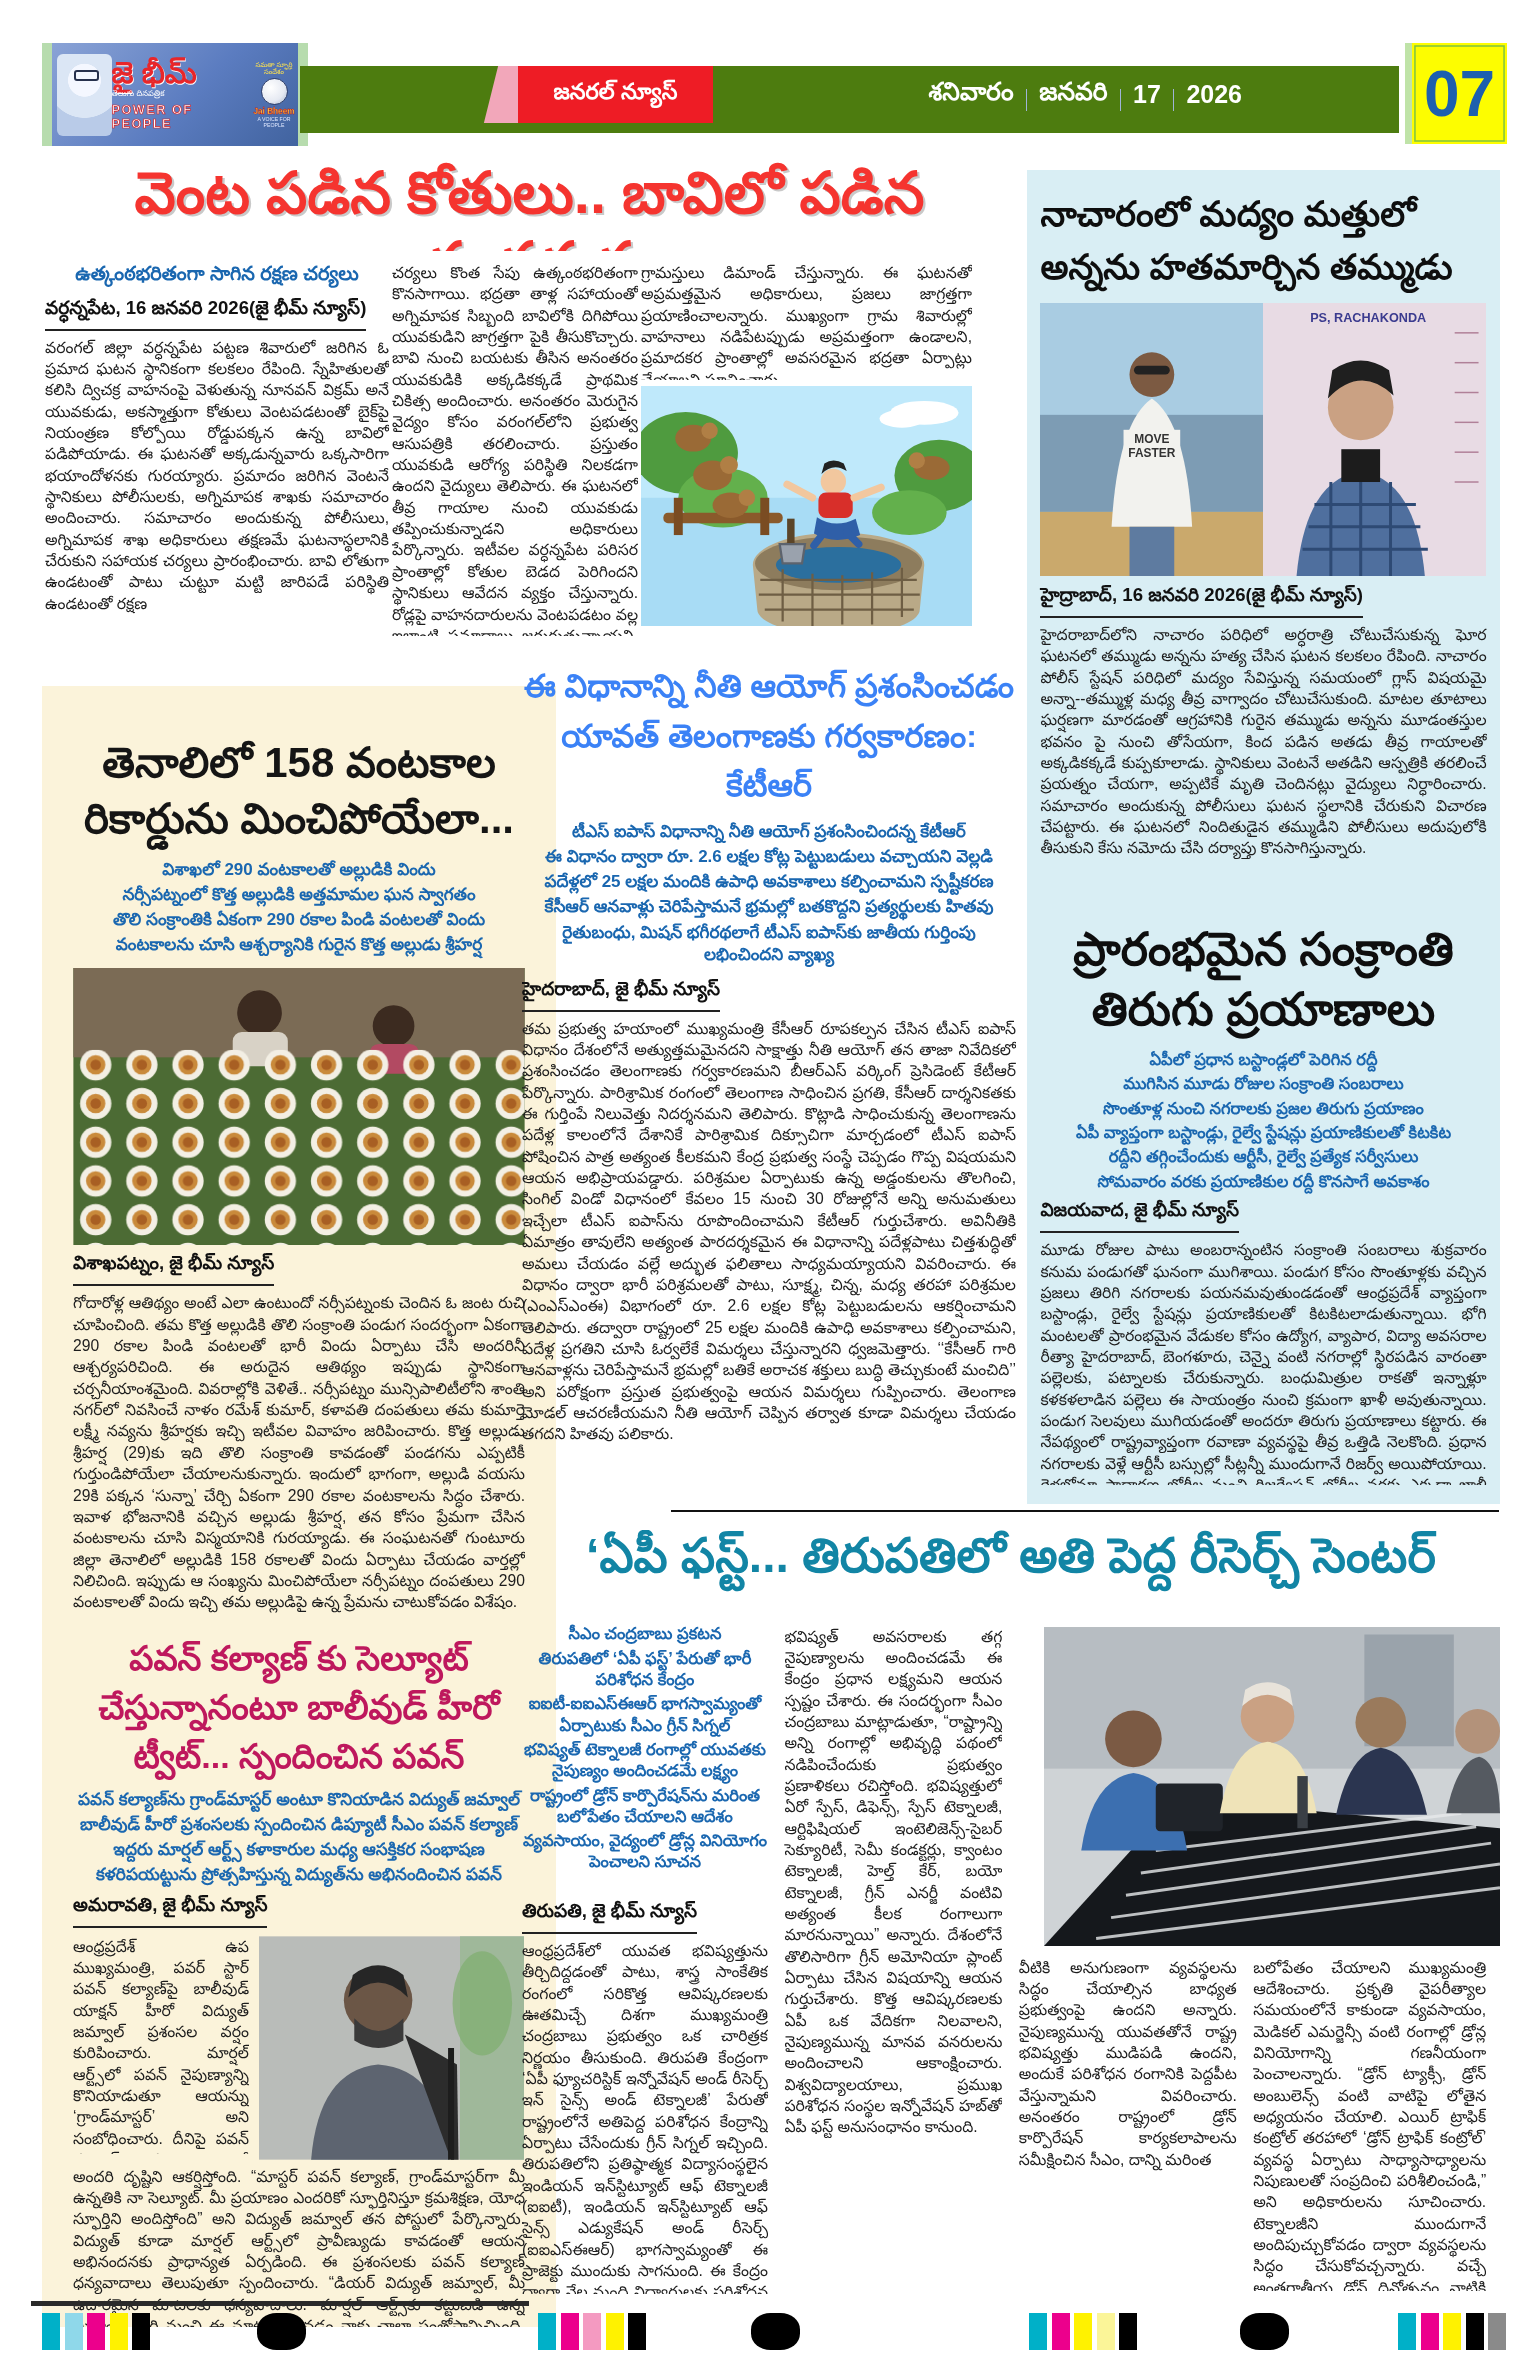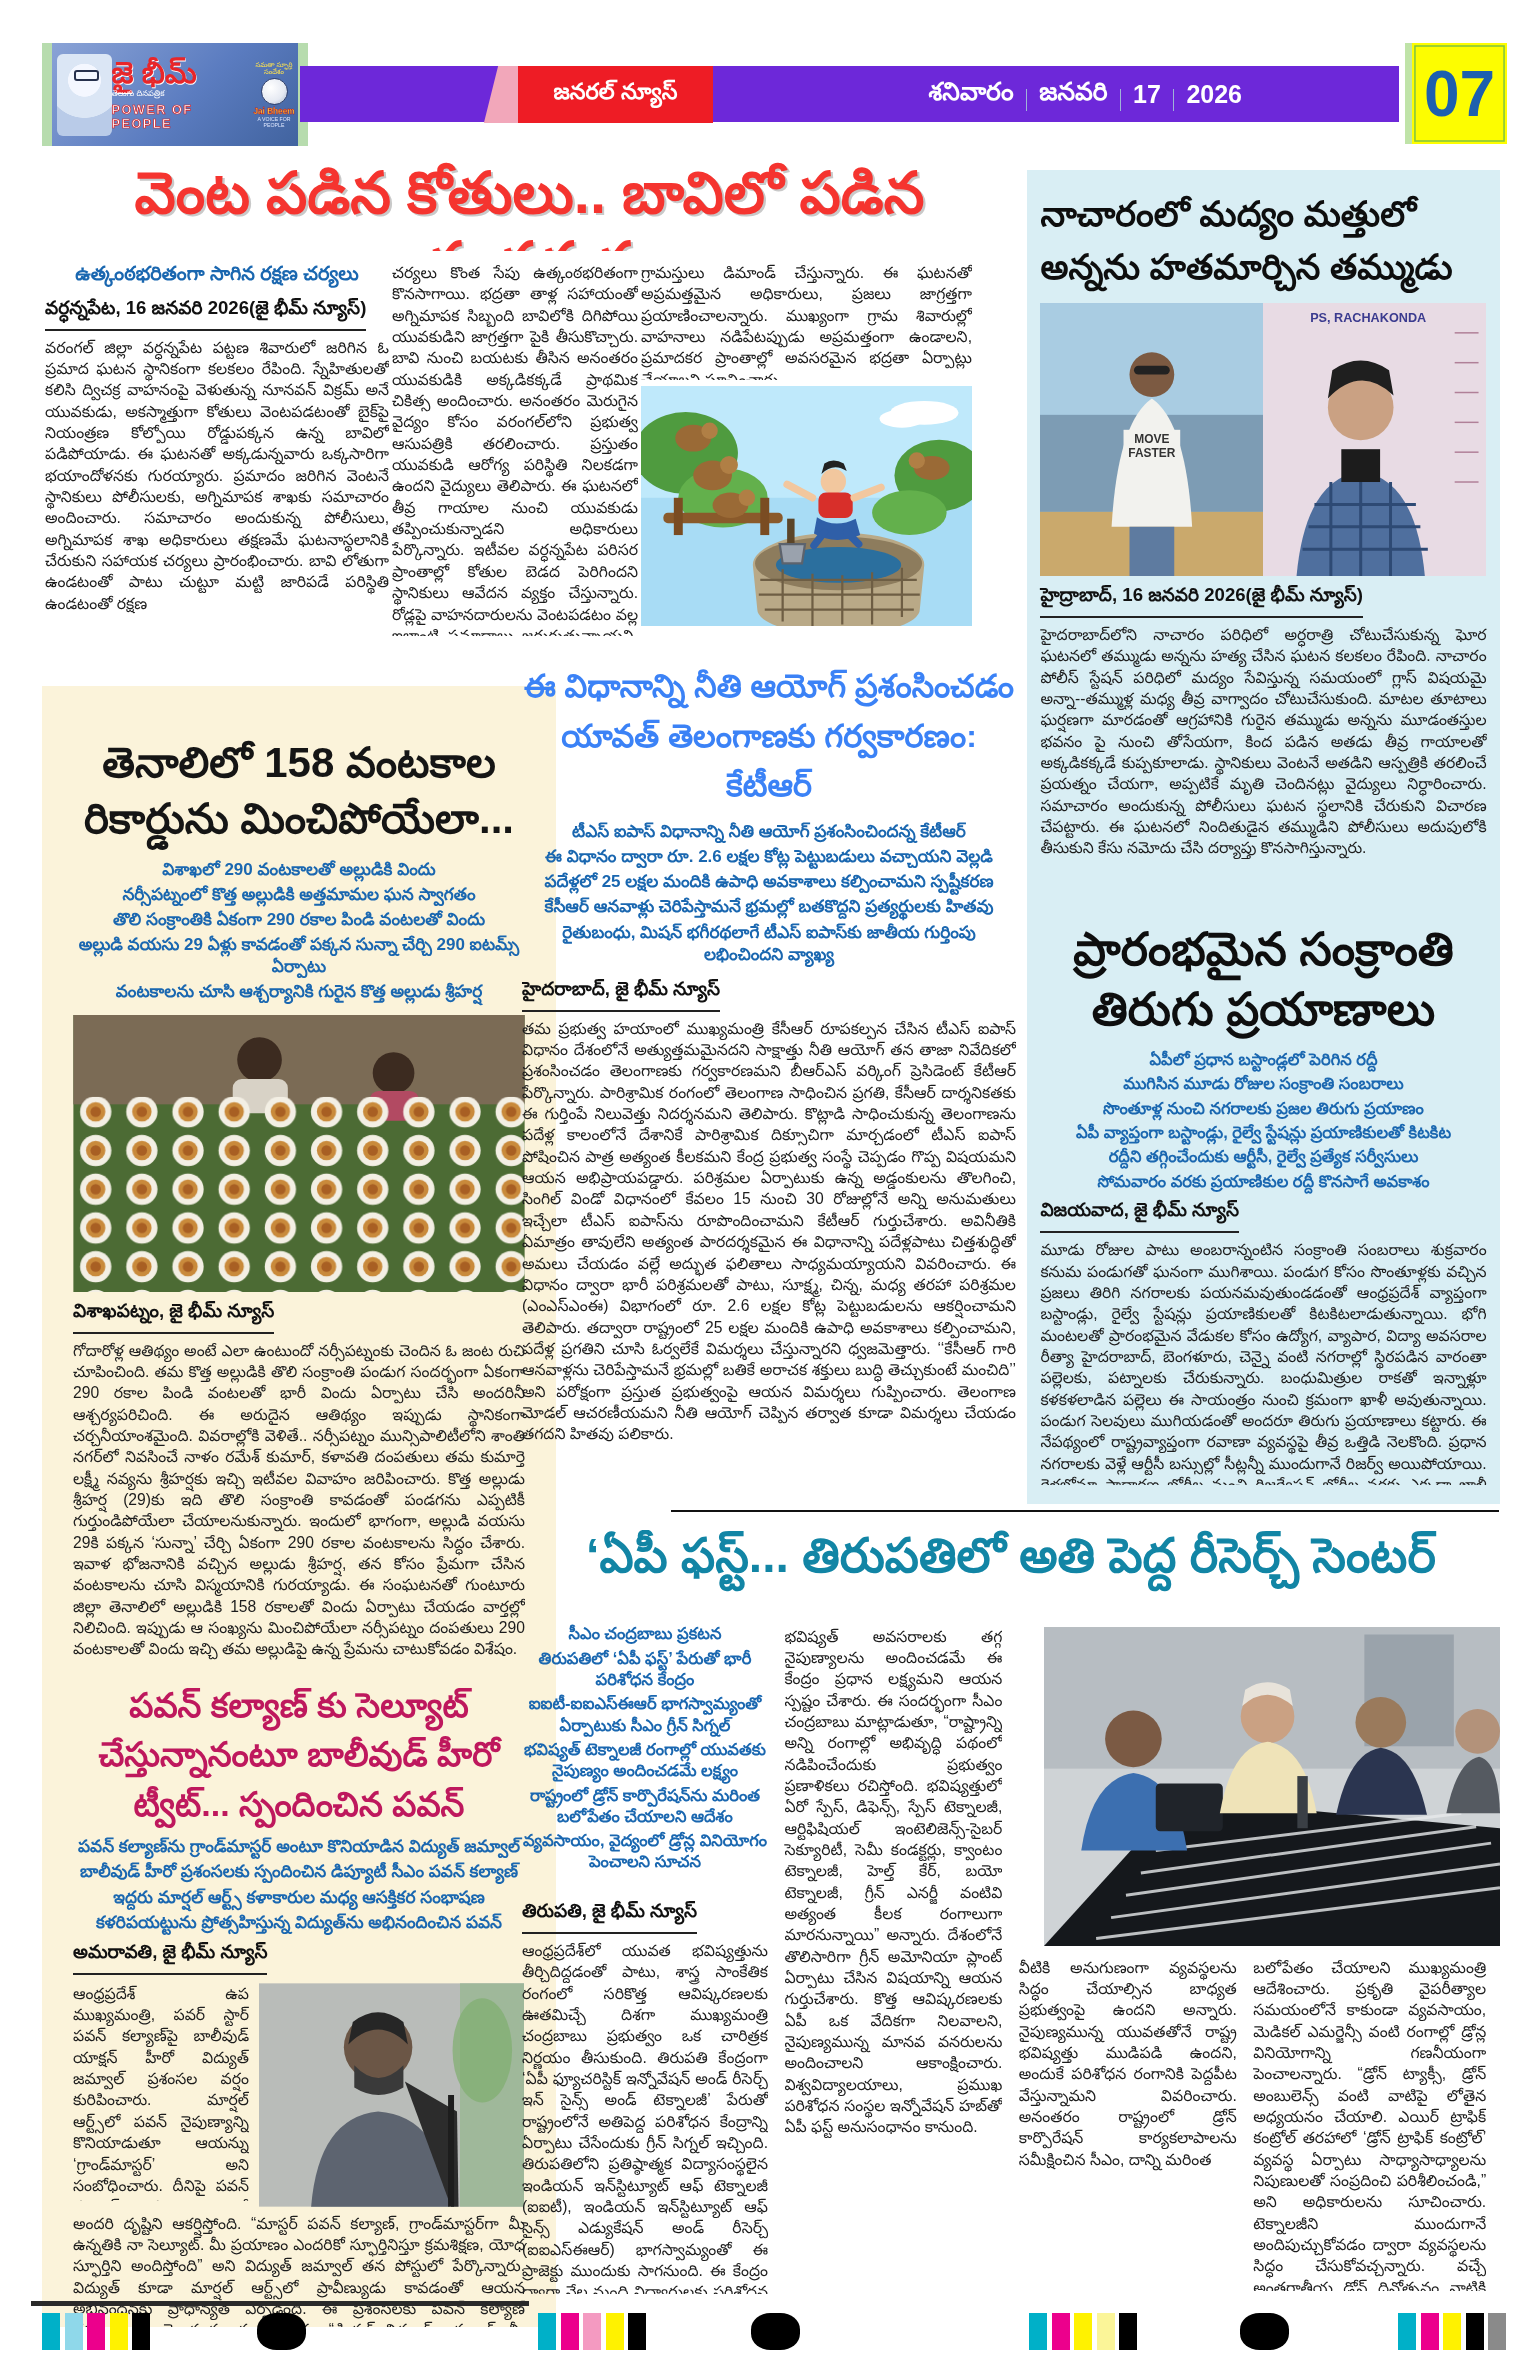--- a/index.html
+++ b/index.html
@@ -17,21 +17,21 @@
   .masthead .mh-mid{flex:1;text-align:left;}
   .mh-title{color:#e8262a;font-weight:bold;font-size:30px;line-height:1.0;text-shadow:0.7px 0.7px 0 #ffffff;}
   .mh-sub{color:#ffffff;font-size:8.2px;margin-top:1.5px;}
   .mh-tag{color:#ffffff;font-weight:bold;font-size:12.7px;letter-spacing:1.5px;-webkit-text-stroke:0.7px #d21c22;margin-top:3px;}
   .mh-right{width:48px;flex:0 0 auto;text-align:center;}
   .mh-note{color:#ffe34d;font-size:6.7px;line-height:1.1;}
   .tv-ball{width:25px;height:25px;margin:2.2px auto;border-radius:50%;background:radial-gradient(circle at 35% 35%,#ffffff,#e5e9f2 60%,#9fb0cc);border:1.5px solid #30406b;}
   .tv-name{color:#ffe34d;font-weight:bold;font-size:8.2px;-webkit-text-stroke:0.4px #c00;}
   .tv-tag{color:#dfe8ff;font-size:5.2px;}
 
-  .navbar{position:absolute;left:300px;top:66px;width:1099px;height:56px;background:#6d28d9;}
+  .navbar{position:absolute;left:300px;top:66px;width:1099px;height:67px;background:#4d7c0f;}
   .nav-wedge{position:absolute;left:191px;top:0;width:43px;height:57px;background:#f2a7ba;transform:skewX(-14deg);}
   .nav-badge{position:absolute;left:218px;top:0;width:195px;height:57px;background:#ee1c25;display:flex;align-items:center;justify-content:center;}
   .nav-badge span{color:#ffffff;font-weight:bold;font-size:22.4px;}
   .nav-date{position:absolute;right:157px;top:0;height:57px;display:flex;align-items:center;gap:12px;color:#ffffff;font-weight:bold;font-size:25px;}
   .nav-date .dsep{display:inline-block;width:1.5px;height:22.4px;background:#9fb4d8;margin-top:10.4px;}
 
   .pageno-box{position:absolute;left:1405px;top:43px;width:95px;height:101px;background:#fdfd00;
     border-left:7.5px solid #bfe3a8;box-shadow:inset 0 0 0 2.2px #fdfd00, inset 0 0 0 3.7px #7dc242;
     display:flex;align-items:center;justify-content:center;}
   .pageno-box span{color:#1d5fae;font-weight:bold;font-size:64px;}
@@ -194,21 +194,20 @@
     </div>
   </div>
 
   <div class="cream">
     <div class="cream-inner">
       <div class="tenali-headline">తెనాలిలో 158 వంటకాల రికార్డును మించిపోయేలా...</div>
       <div style="margin-top:10.4px;">
         <div class="sub">విశాఖలో 290 వంటకాలతో అల్లుడికి విందు</div>
         <div class="sub">నర్సీపట్నంలో కొత్త అల్లుడికి అత్తమామల ఘన స్వాగతం</div>
         <div class="sub">తొలి సంక్రాంతికి ఏకంగా 290 రకాల పిండి వంటలతో విందు</div>
-        <div class="sub">అల్లుడి వయసు 29 ఏళ్లు కావడంతో పక్కన సున్నా చేర్చి 290 ఐటమ్స్ ఏర్పాటు</div>
         <div class="sub">వంటకాలను చూసి ఆశ్చర్యానికి గురైన కొత్త అల్లుడు శ్రీహర్ష</div>
       </div>
       <div class="photo-feast">
         <svg viewBox="0 0 606 372" width="452" height="277">
           <defs>
             <pattern id="plates" width="62" height="52" patternUnits="userSpaceOnUse">
               <circle cx="30" cy="26" r="21" fill="#f3efe4"></circle>
               <circle cx="30" cy="26" r="13" fill="#c98a3b"></circle>
               <circle cx="30" cy="26" r="7" fill="#a85f23"></circle>
             </pattern>

